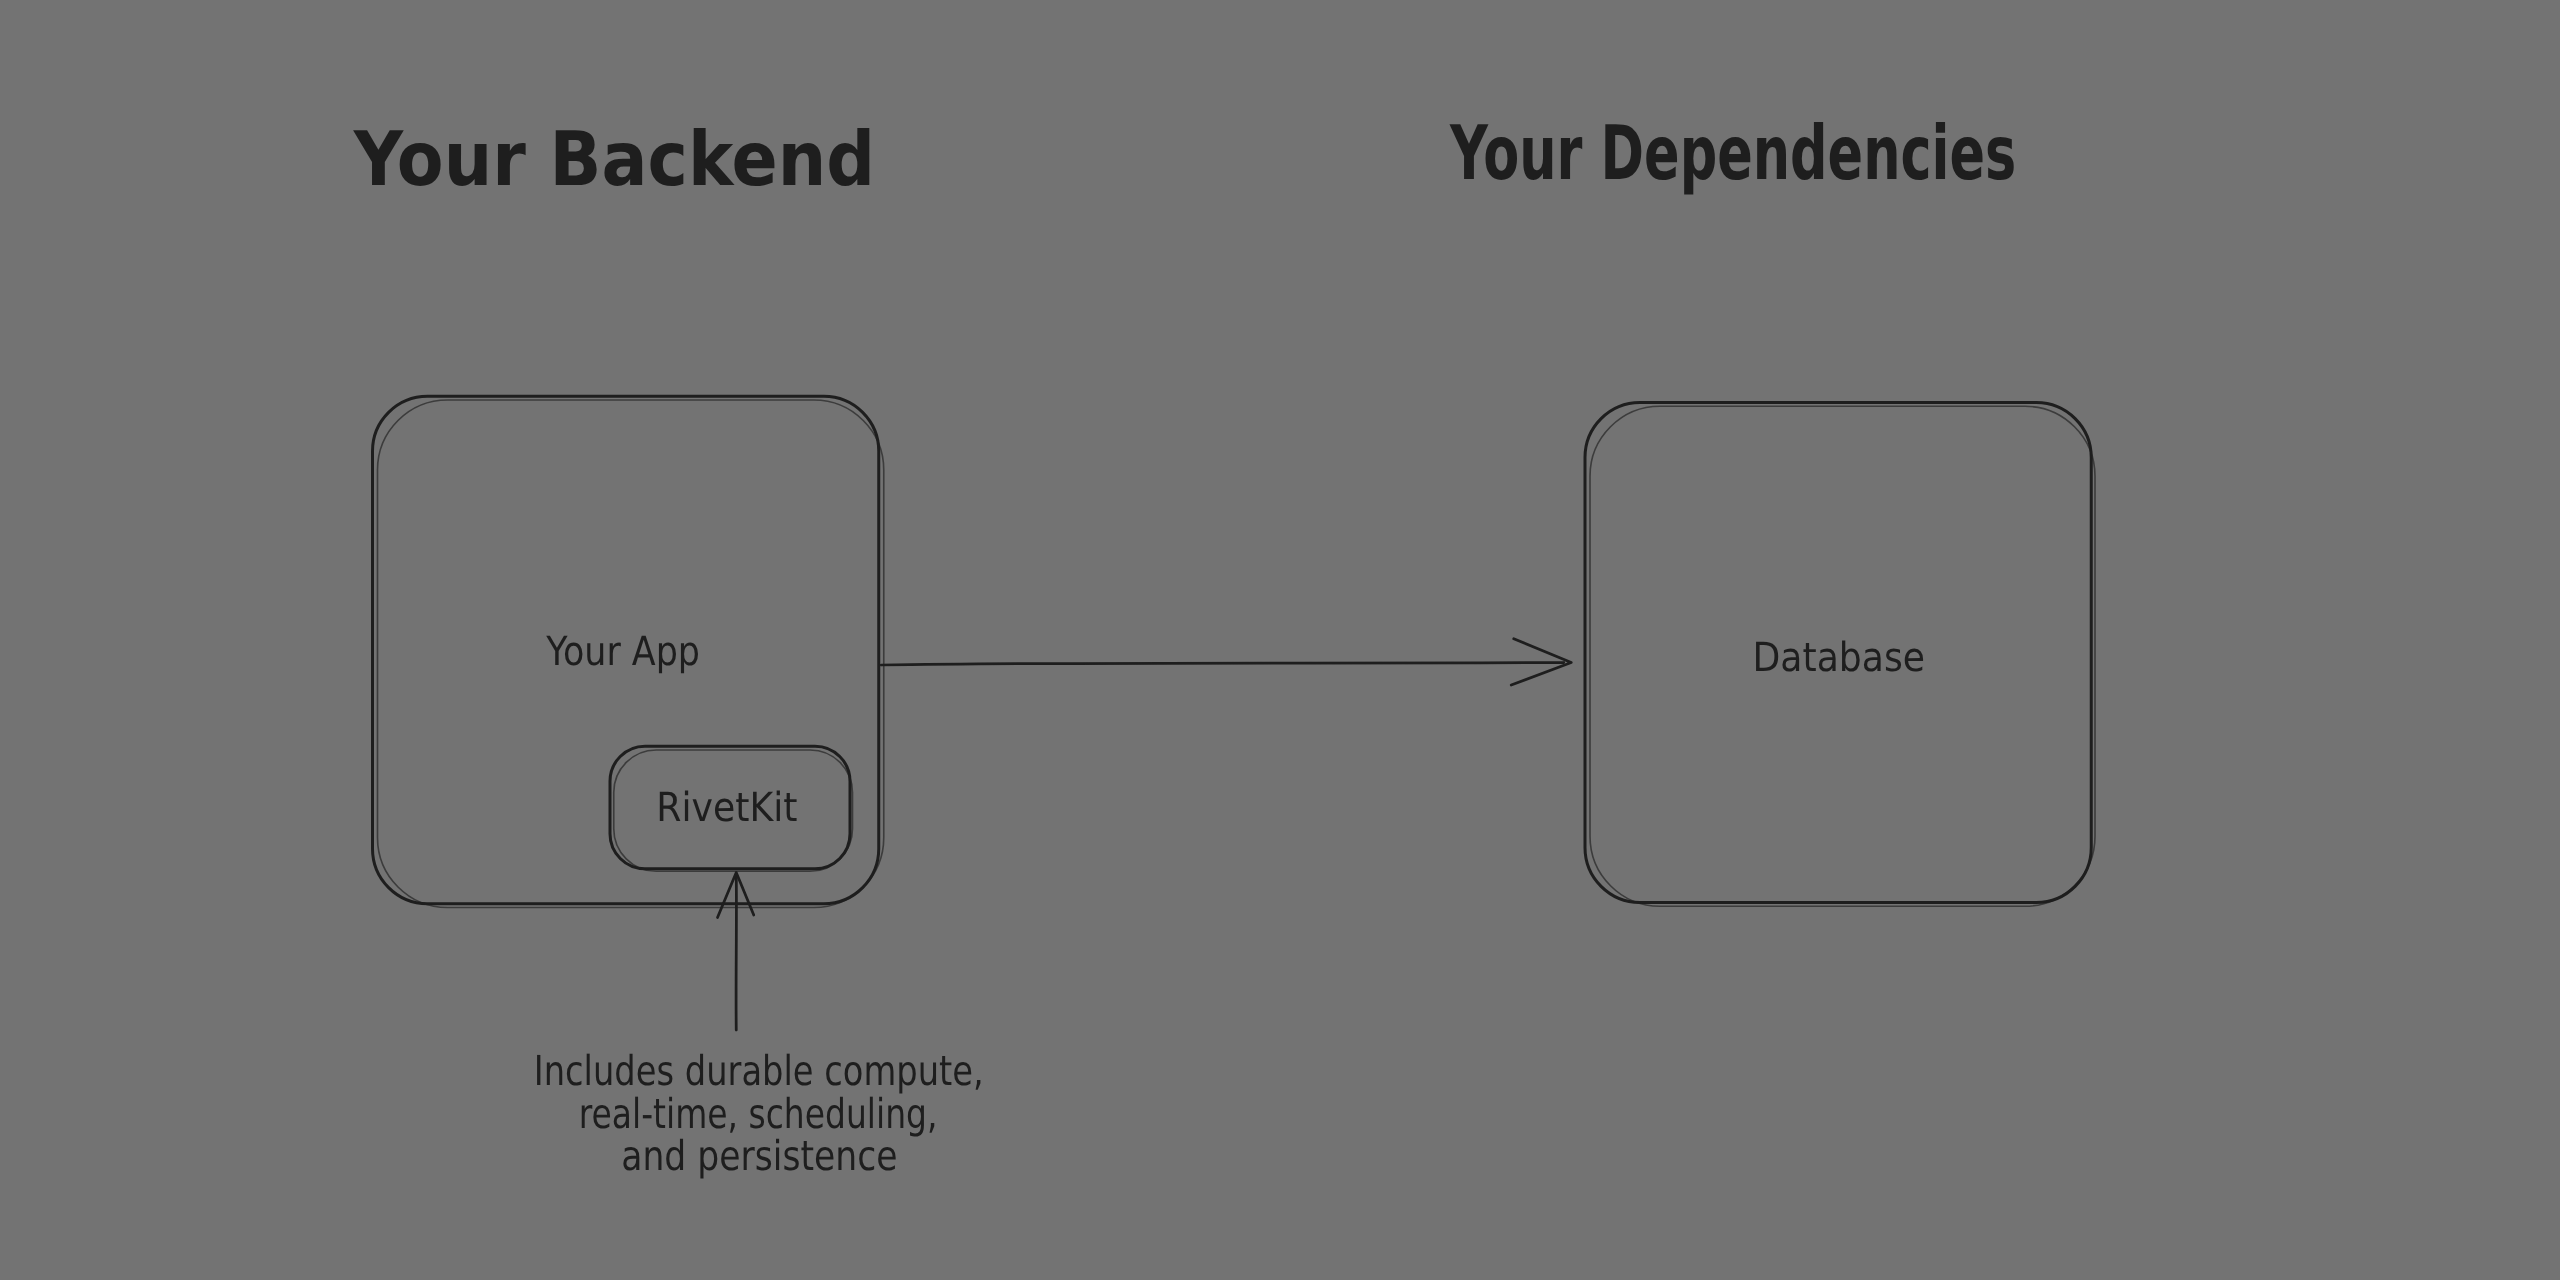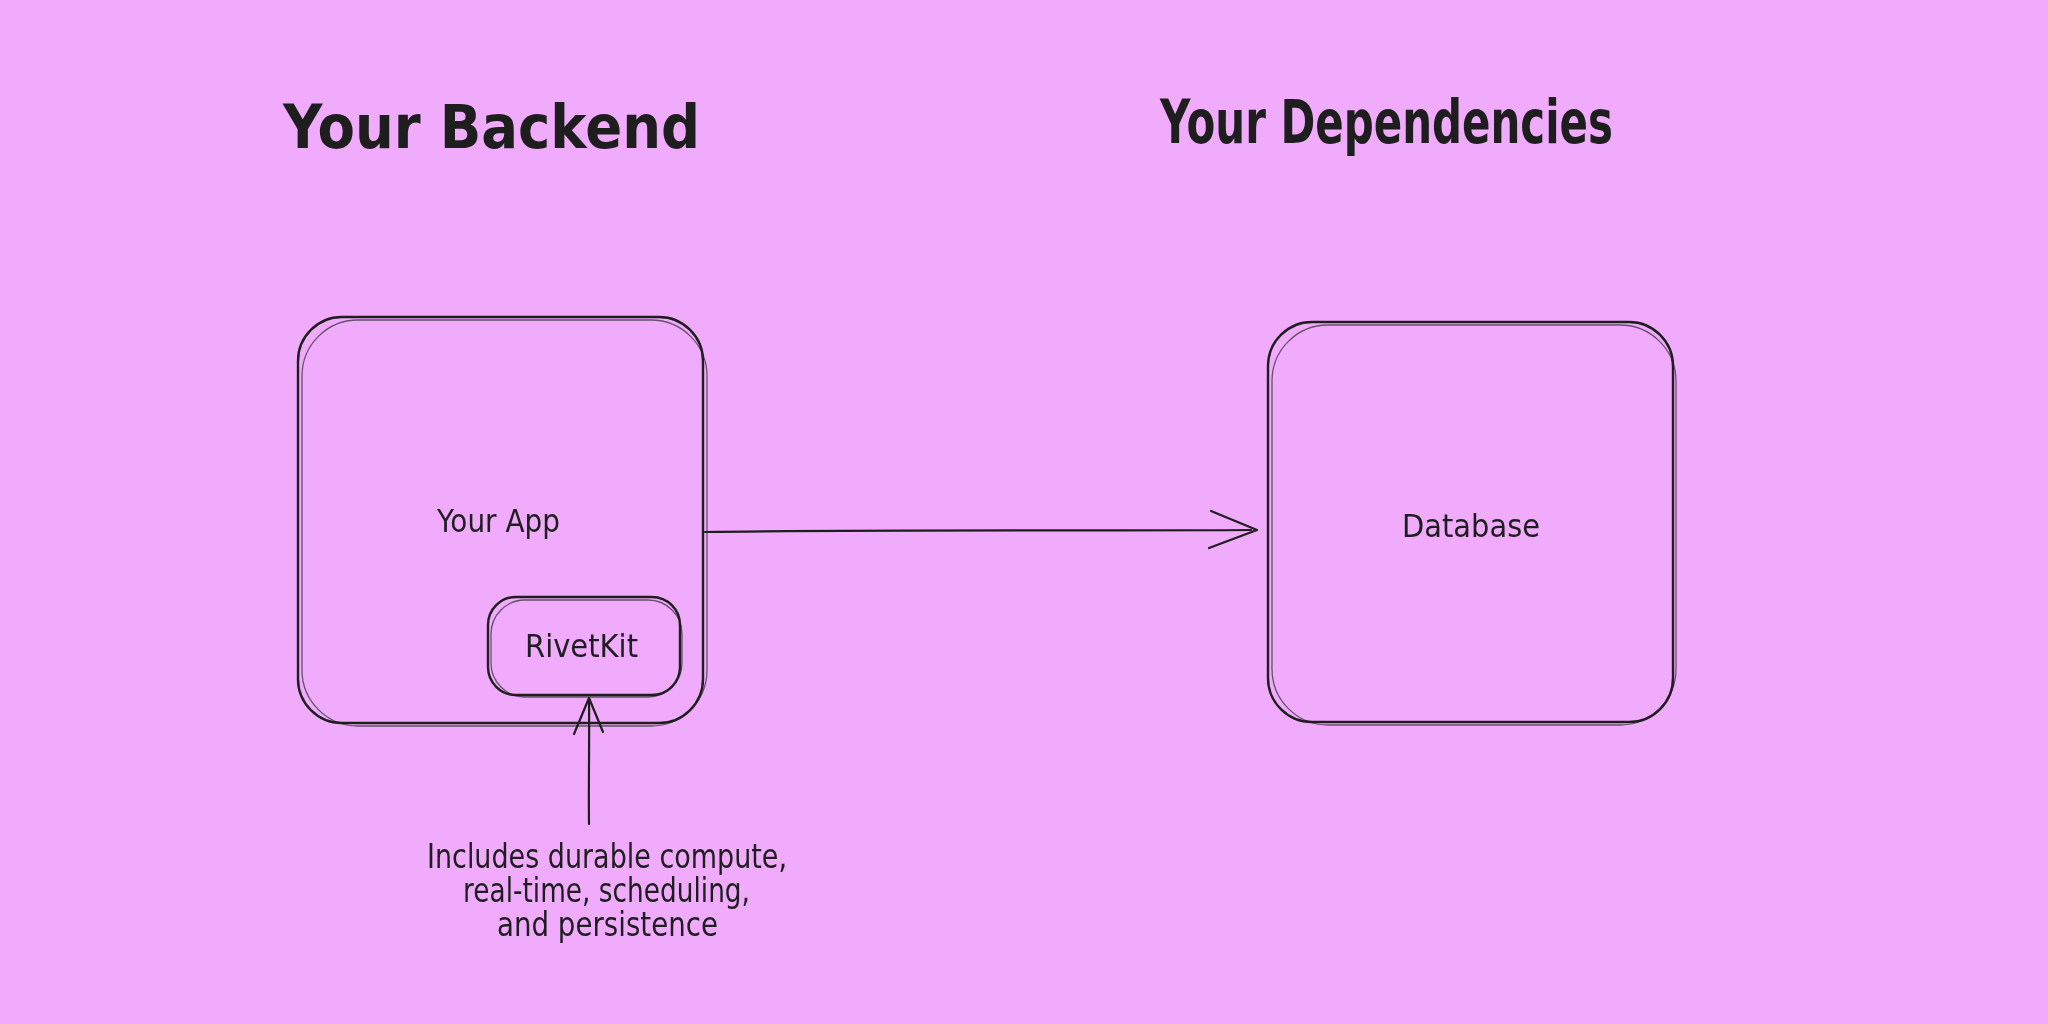--- a/index.html
+++ b/index.html
@@ -4,21 +4,21 @@
 <style>
   html, body {
     margin: 0;
     padding: 0;
     background: #ffffff;
   }
   .stage {
     position: relative;
     width: 2048px;
     height: 1024px;
-    background: #f0abfc;
+    background: #737373;
     overflow: hidden;
   }
   svg { display: block; width: 100%; height: 100%; }
 
   text {
     fill: #1e1e1e;
     font-family: "DejaVu Sans", "Liberation Sans", sans-serif;
   }
   .title {
     font-size: 60px;

